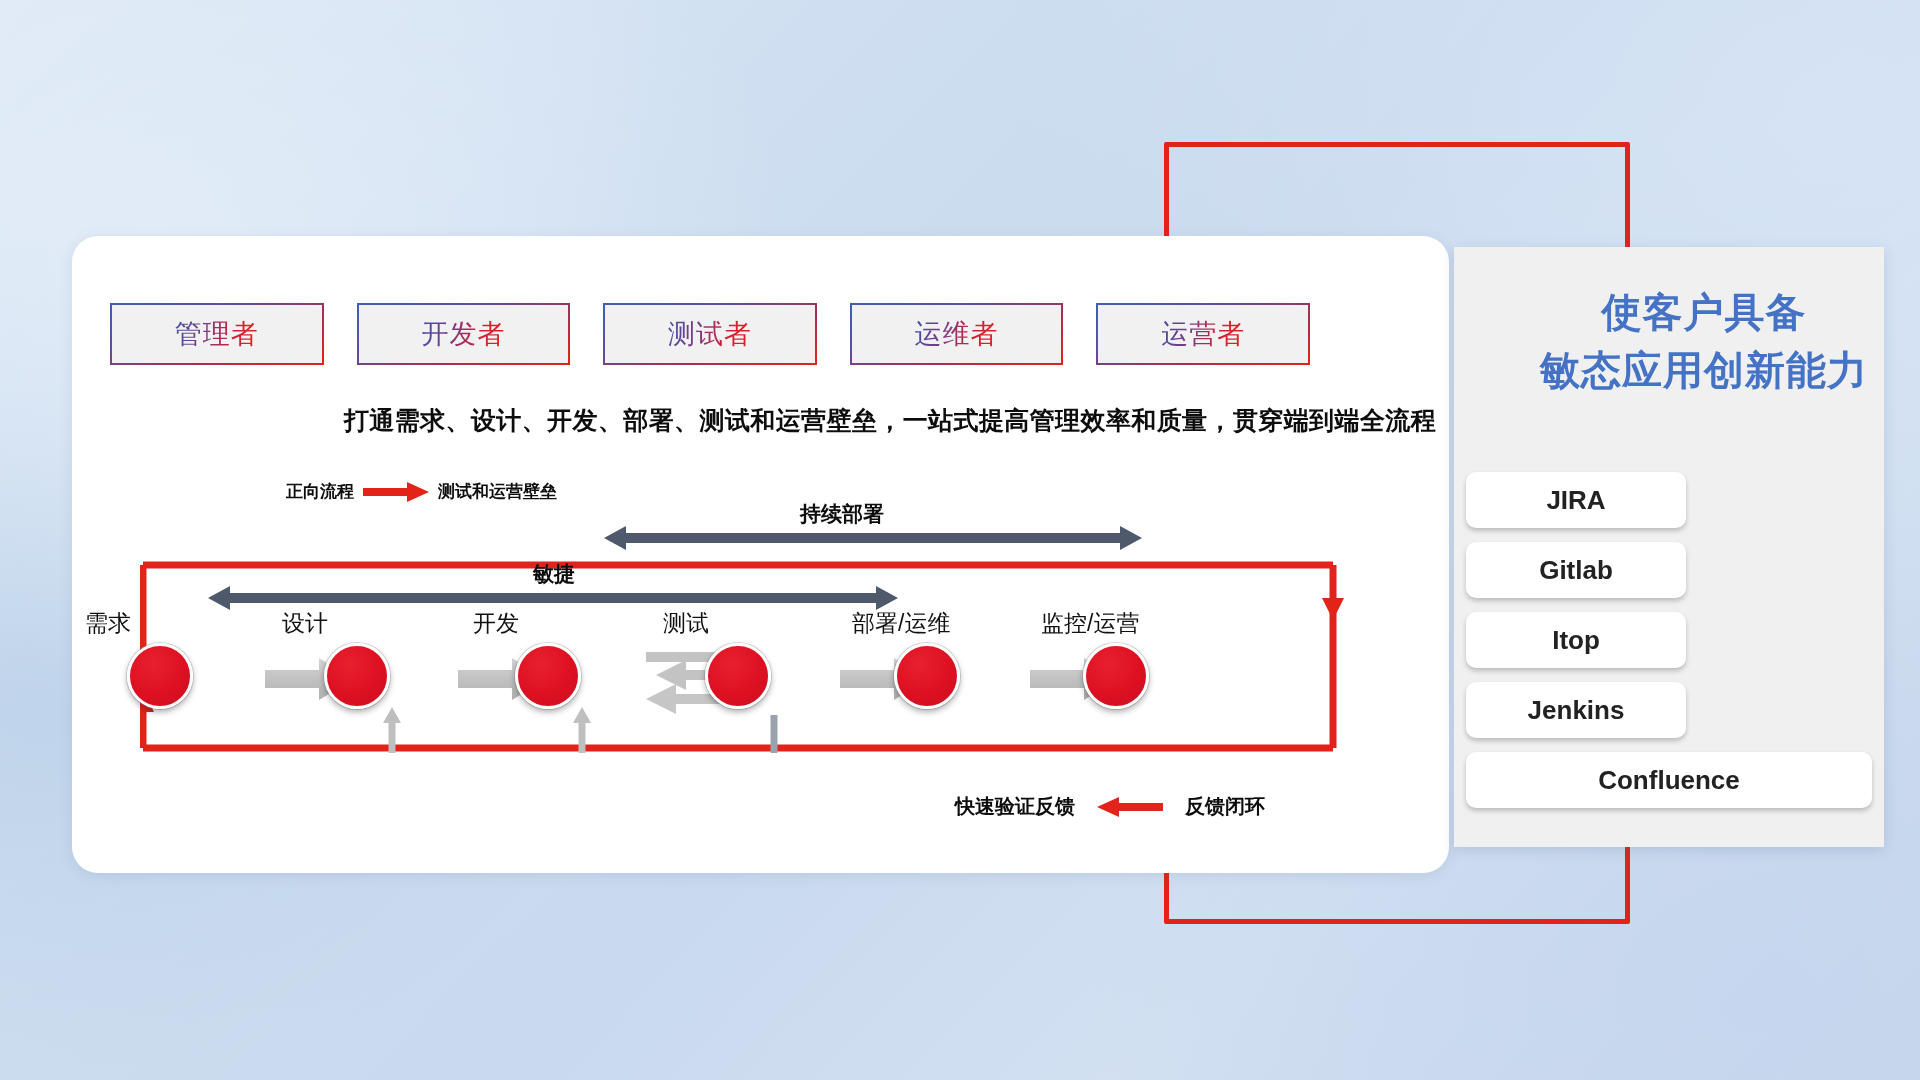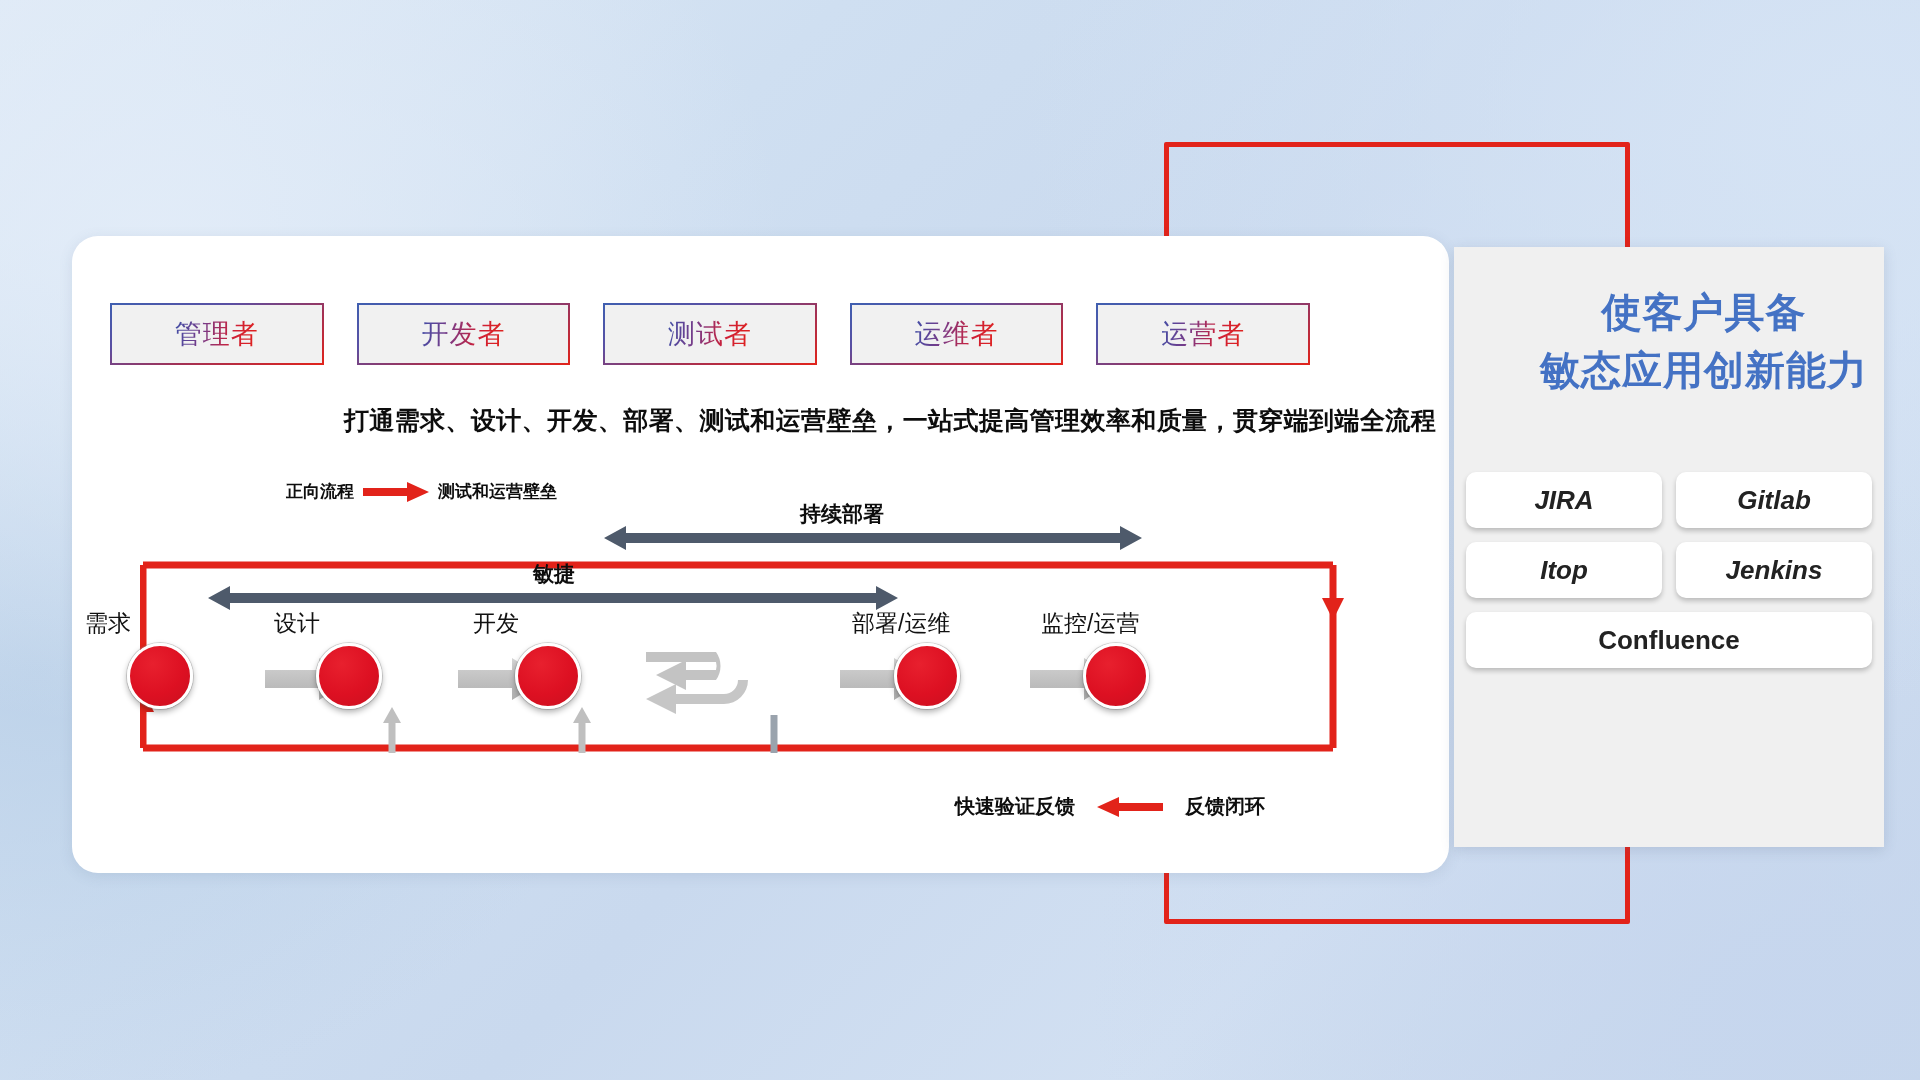--- a/index.html
+++ b/index.html
@@ -260,21 +260,21 @@
     border-radius: 10px;
     box-shadow: 0 3px 5px rgba(0,0,0,0.22);
     display: flex;
     align-items: center;
     justify-content: center;
     font-size: 26px;
     font-weight: bold;
     color: #222222;
     box-sizing: border-box;
   }
-  .tool-half { width: 196px; font-style: italic; }
+  .tool-half { width: 220px; }
   .tool-full { width: 406px; }
 </style>
 </head>
 <body>
 
 <div id="stage">
 
   <div class="bracket"></div>
 
   <div class="card"></div>
@@ -356,41 +356,45 @@
     <svg class="conn" style="left:155px;" width="88" height="46" viewBox="0 0 88 46">
       <defs>
         <linearGradient id="gch" x1="0" y1="0" x2="0" y2="1">
           <stop offset="0%" stop-color="#d4d4d4"></stop>
             <stop offset="100%" stop-color="#b0b0b0"></stop>
         </linearGradient>
       </defs>
       <path d="M0 14 H54 V2 L88 23 L54 44 V32 H0 Z" fill="url(#gch)"></path>
     </svg>
 
-    <div class="stage" style="left:164px; top:0;">
+    <div class="stage" style="left:172px; top:0;">
       <div class="stage-label">设计</div>
       <div class="stage-dot"></div>
     </div>
 
     <svg class="conn" style="left:348px;" width="88" height="46" viewBox="0 0 88 46">
       <path d="M0 14 H54 V2 L88 23 L54 44 V32 H0 Z" fill="url(#gch)"></path>
     </svg>
 
     <div class="stage" style="left:363px; top:0;">
       <div class="stage-label">开发</div>
       <div class="stage-dot"></div>
     </div>
 
     <svg class="conn" style="left:532px; top:34px;" width="110" height="68" viewBox="0 0 110 68">
       <g fill="#c3c3c3">
         <path d="M4 6 H74 A24 24 0 0 1 74 34 H44 V44 L14 29 L44 14 V24 H74 A14 14 0 0 0 74 16 H4 Z"></path>
         <path d="M106 34 A24 24 0 0 1 82 58 H34 V68 L4 53 L34 38 V48 H82 A14 14 0 0 0 96 34 Z" opacity="0.95"></path>
       </g>
     </svg>
 
+    <div class="stage" style="left:553px; top:0;">
+      <div class="stage-label">测试</div>
+      <div class="stage-dot"></div>
+    </div>
 
     <svg class="conn" style="left:730px;" width="88" height="46" viewBox="0 0 88 46">
       <path d="M0 14 H54 V2 L88 23 L54 44 V32 H0 Z" fill="url(#gch)"></path>
     </svg>
 
     <div class="stage" style="left:742px; top:0;">
       <div class="stage-label">部署/运维</div>
       <div class="stage-dot"></div>
     </div>
 

